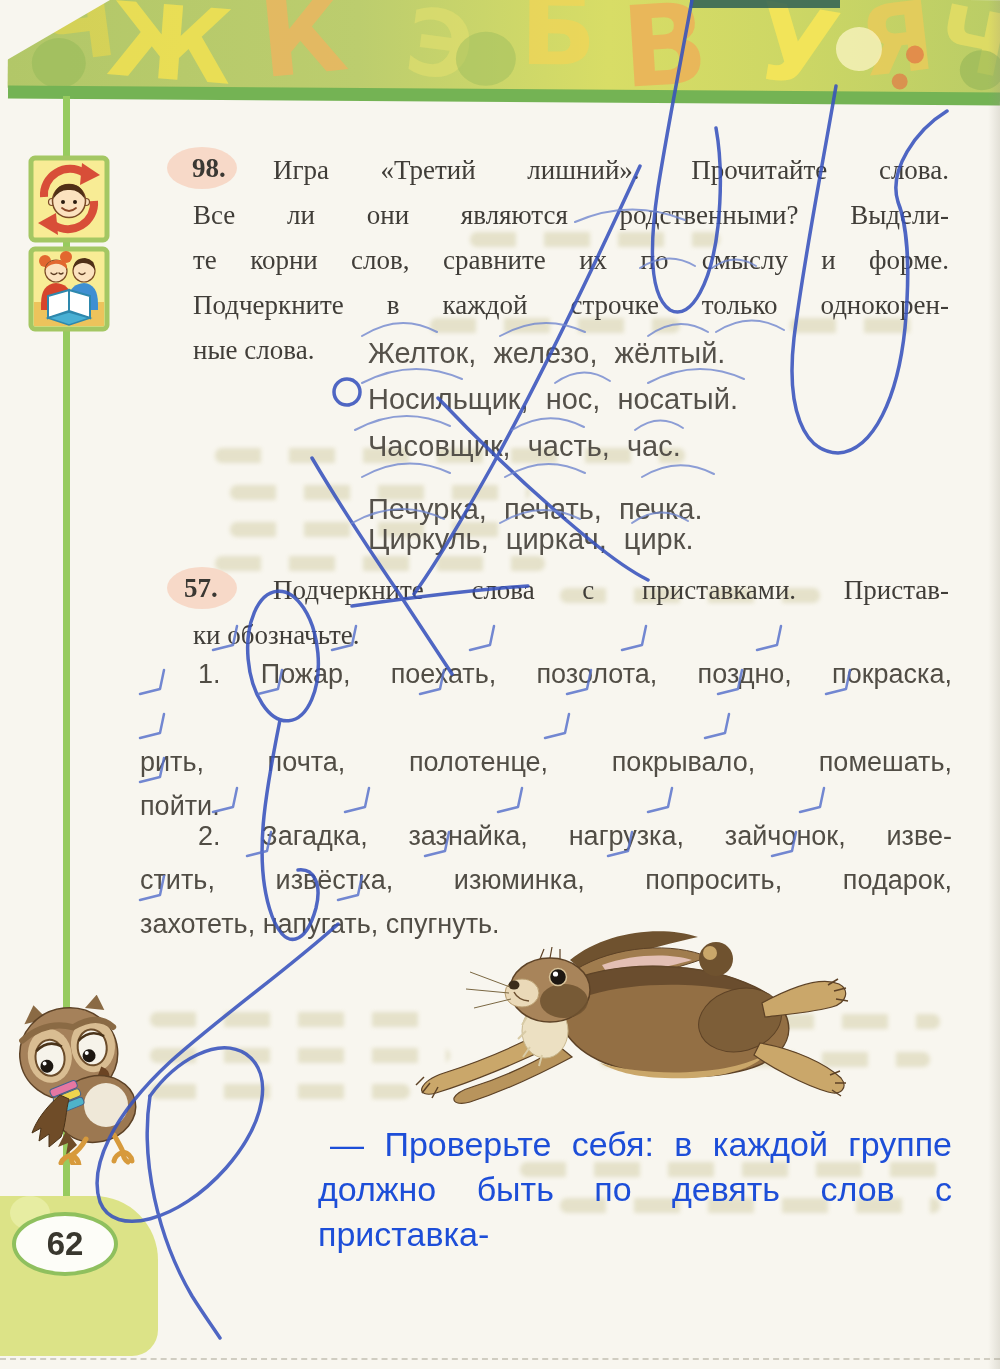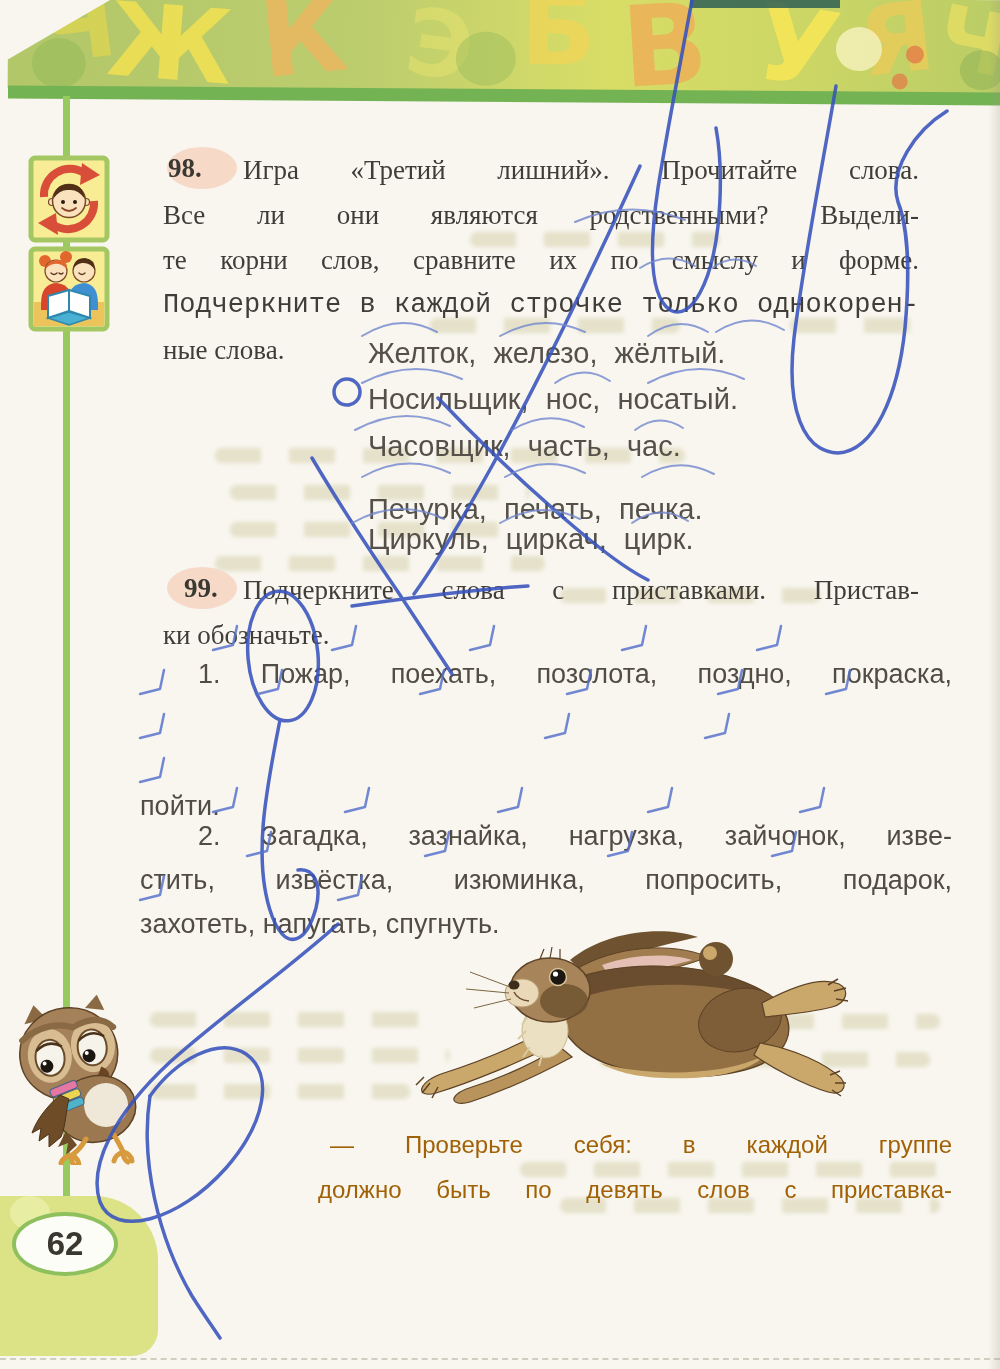--- a/index.html
+++ b/index.html
@@ -16,30 +16,30 @@
   .band-stripe{position:absolute;left:8px;top:89px;width:992px;height:13px;background:#74b354;transform:rotate(0.4deg);}
   .corner-wedge{position:absolute;left:0;top:0;width:110px;height:64px;background:#f8f6ef;
                 clip-path:polygon(0 0,100% 0,0 100%);}
   .band-sliver{position:absolute;left:690px;top:0;width:150px;height:8px;background:#2e5f55;opacity:.85;}
 
   
   .green-line{position:absolute;left:63px;top:96px;width:7px;height:1122px;background:#97cb5f;}
   .micon{position:absolute;left:28px;z-index:6;}
 
   
-  .sline{position:absolute;width:756px;left:163px;height:45px;line-height:45px;font-size:27px;white-space:nowrap;}
+  .sline{position:absolute;width:756px;left:193px;height:45px;line-height:45px;font-size:27px;white-space:nowrap;}
   .jl{text-align:justify;text-align-last:justify;white-space:normal;}
   .numbadge{position:absolute;width:70px;height:42px;background:#f7d9c8;border-radius:50%;}
   .exnum{position:absolute;font-weight:bold;font-size:27px;color:#3a3833;line-height:42px;}
   .wordrow{position:absolute;left:368px;width:480px;height:46px;line-height:46px;
            font-family:"Liberation Sans",sans-serif;font-size:29px;color:#55514a;word-spacing:9px;white-space:nowrap;}
   .lline{position:absolute;left:140px;width:812px;height:44px;line-height:44px;
          font-family:"Liberation Sans",sans-serif;font-size:27px;color:#514d45;}
   .cline{position:absolute;left:318px;width:634px;height:45px;line-height:45px;
-         font-family:"Liberation Sans",sans-serif;font-size:24px;color:#a16207;}
+         font-family:"Liberation Sans",sans-serif;font-size:34px;color:#1d4ed8;}
 
   
   .ghost{position:absolute;height:15px;border-radius:7px;filter:blur(2px);opacity:.42;
          background:repeating-linear-gradient(90deg,rgba(172,164,92,.6) 0 46px,rgba(172,164,92,0) 46px 74px);}
 
   
   .plate{position:absolute;left:-26px;top:1196px;width:184px;height:160px;background:#dce387;
          border-radius:0 64px 26px 0;}
   .plate-dot{position:absolute;left:10px;top:1196px;width:40px;height:34px;border-radius:50%;background:#e7eda2;}
   .pgoval{position:absolute;left:12px;top:1212px;width:98px;height:56px;background:#fdfdf8;
@@ -124,39 +124,40 @@
   <div class="ghost" style="left:560px;top:588px;width:260px;"></div>
   <div class="ghost" style="left:150px;top:1012px;width:280px;"></div>
   <div class="ghost" style="left:150px;top:1048px;width:300px;"></div>
   <div class="ghost" style="left:150px;top:1084px;width:260px;"></div>
   <div class="ghost" style="left:620px;top:1014px;width:320px;"></div>
   <div class="ghost" style="left:600px;top:1052px;width:330px;"></div>
   <div class="ghost" style="left:520px;top:1162px;width:420px;"></div>
   <div class="ghost" style="left:560px;top:1198px;width:380px;"></div>
 
   <div class="numbadge" style="left:167px;top:147px;"></div>
-  <div class="exnum" style="left:168px;top:147px;">98.</div>
+  <div class="exnum" style="left:192px;top:147px;">98.</div>
   <div class="sline jl" style="top:148px;padding-left:80px;width:676px;">Игра «Третий лишний». Прочитайте слова.</div>
   <div class="sline jl" style="top:238px;">те корни слов, сравните их по смыслу и форме.</div>
   <div class="sline jl" style="top:193px;">Все ли они являются родственными? Выдели-</div>
-  <div class="sline jl" style="top:283px;font-family:Liberation Mono, monospace;">Подчеркните в каждой строчке только однокорен-</div>
+  <div class="sline jl" style="top:283px;">Подчеркните в каждой строчке только однокорен-</div>
   <div class="sline" style="top:328px;width:300px;">ные слова.</div>
 
   <div class="wordrow" style="top:330px;">Желток, железо, жёлтый.</div>
   <div class="wordrow" style="top:376px;">Носильщик, нос, носатый.</div>
   <div class="wordrow" style="top:423px;">Часовщик, часть, час.</div>
   <div class="wordrow" style="top:470px;margin-top:16px;">Печурка, печать, печка.</div>
   <div class="wordrow" style="top:516px;">Циркуль, циркач, цирк.</div>
 
   <div class="numbadge" style="left:167px;top:567px;"></div>
-  <div class="exnum" style="left:184px;top:567px;">99.</div>
+  <div class="exnum" style="left:184px;top:567px;">57.</div>
   <div class="sline jl" style="top:568px;padding-left:80px;width:676px;">Подчеркните слова с приставками. Пристав-</div>
   <div class="sline" style="top:613px;width:300px;">ки обозначьте.</div>
 
   <div class="lline jl" style="top:652px;padding-left:58px;width:754px;">1. Пожар, поехать, позолота, поздно, покраска,</div>
+  <div class="lline jl" style="top:740px;">рить, почта, полотенце, покрывало, помешать,</div>
   <div class="lline" style="top:784px;width:300px;">пойти.</div>
 
   <div class="lline jl" style="top:814px;padding-left:58px;width:754px;">2. Загадка, зазнайка, нагрузка, зайчонок, изве-</div>
   <div class="lline" style="top:902px;width:500px;">захотеть, напугать, спугнуть.</div>
   <div class="lline jl" style="top:858px;">стить, извёстка, изюминка, попросить, подарок,</div>
 
   <div class="cline jl" style="top:1122px;padding-left:12px;width:622px;">— Проверьте себя: в каждой группе</div>
   <div class="cline jl" style="top:1167px;">должно быть по девять слов с приставка-</div>
 
   <svg class="abs art" style="left:410px;top:915px;" width="450" height="200" viewBox="0 0 450 200">

